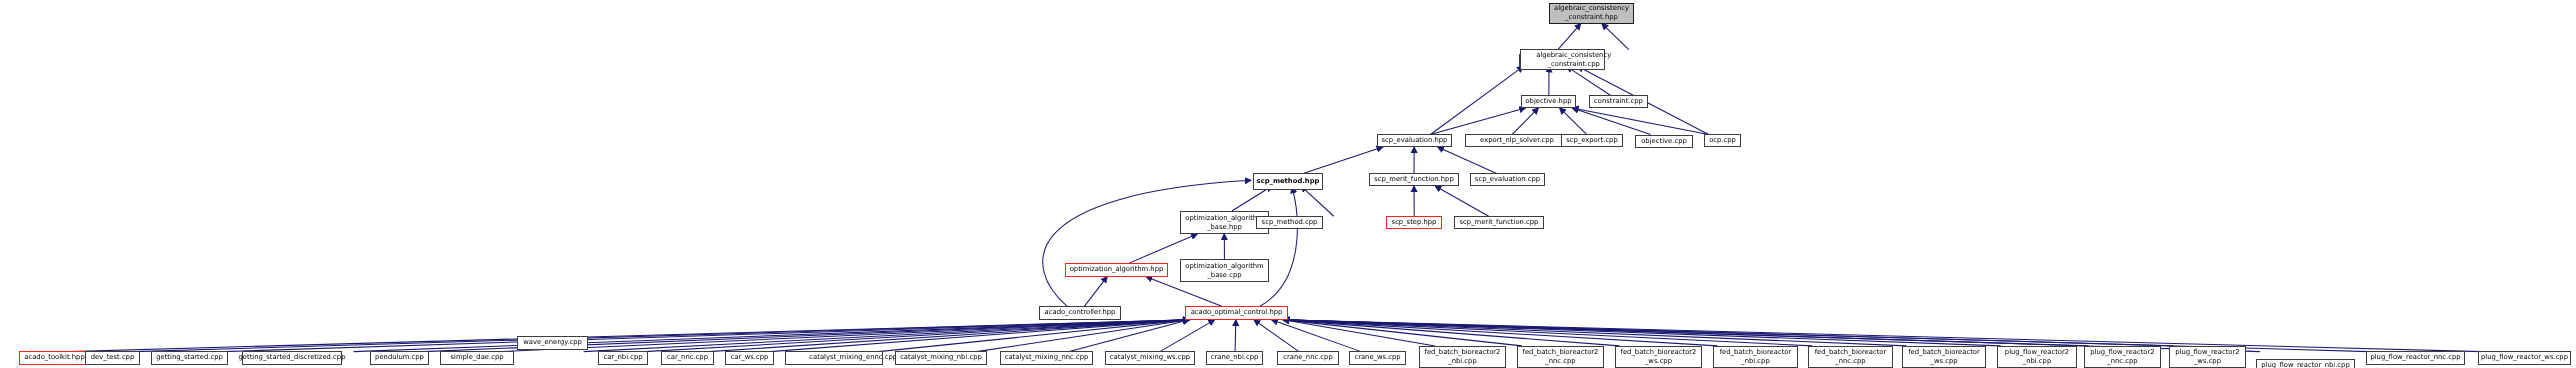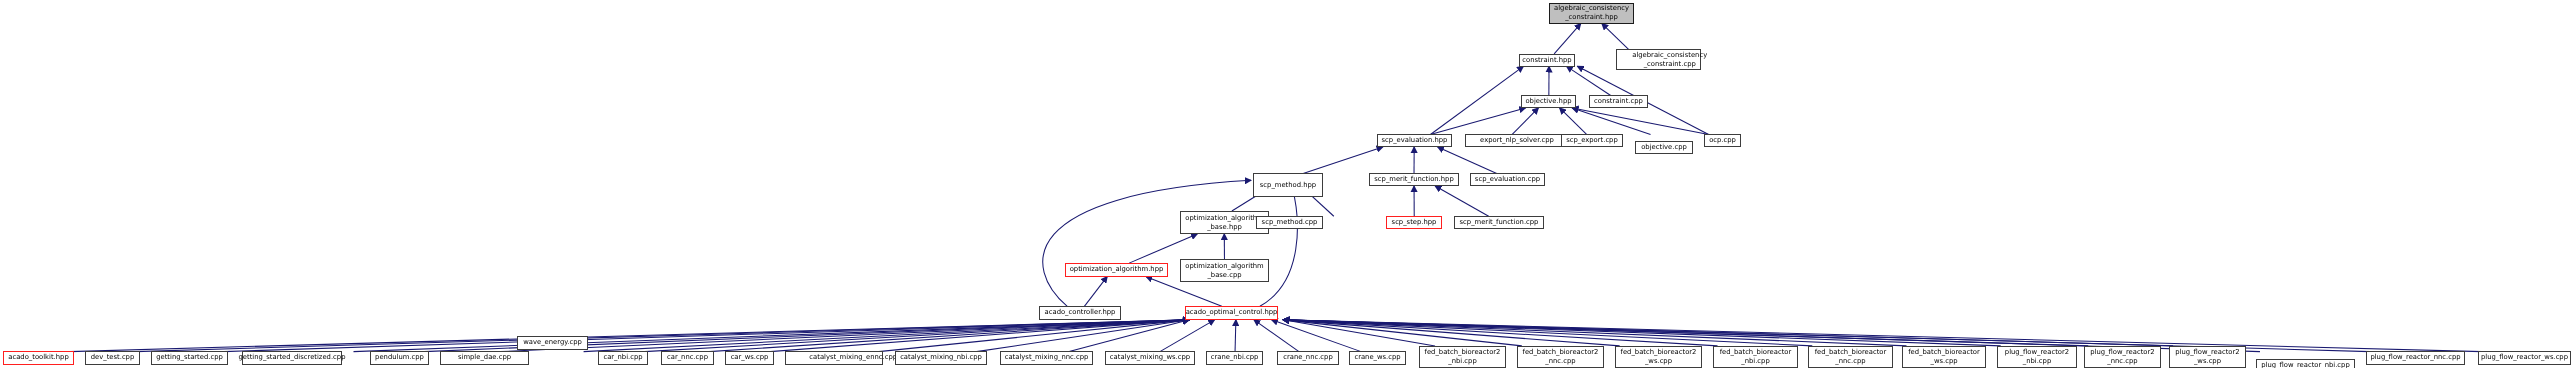--- a/index.html
+++ b/index.html
@@ -76,48 +76,48 @@
       <path d="M3843,664 L2465,614" class="edge" marker-end="url(#ah)"></path>
       <path d="M4011,664 L2465,614" class="edge" marker-end="url(#ah)"></path>
       <path d="M4174,664 L2465,614" class="edge" marker-end="url(#ah)"></path>
       <path d="M4341,675 L2465,614" class="edge" marker-end="url(#ah)"></path>
       <path d="M4552,675 L2465,614" class="edge" marker-end="url(#ah)"></path>
       <path d="M4767,675 L2465,614" class="edge" marker-end="url(#ah)"></path>
     </svg>
 <div class="node root" style="left: 1549px; top: 2.6px; width: 85px; height: 21px;">algebraic_consistency
 _constraint.hpp</div>
     <div class="node" style="left: 1519px; top: 54px; width: 56px; height: 12.5px;">constraint.hpp</div>
-    <div class="node" style="left: 1616px; top: 49px; width: 85px; height: 21px; padding-left: 24px;">algebraic_consistency
+    <div class="node" style="left: 1520px; top: 49px; width: 85px; height: 21px; padding-left: 24px;">algebraic_consistency
 _constraint.cpp</div>
     <div class="node" style="left: 1521px; top: 95px; width: 55px; height: 12.5px;">objective.hpp</div>
     <div class="node" style="left: 1589px; top: 95px; width: 59px; height: 12.5px;">constraint.cpp</div>
     <div class="node" style="left: 1377px; top: 134px; width: 75px; height: 12.5px;">scp_evaluation.hpp</div>
     <div class="node" style="left: 1465px; top: 134px; width: 104px; height: 12.5px;">export_nlp_solver.cpp</div>
     <div class="node" style="left: 1561px; top: 134px; width: 62px; height: 12.5px;">scp_export.cpp</div>
-    <div class="node" style="left: 1635px; top: 141px; width: 58px; height: 12.5px;">objective.cpp</div>
+    <div class="node" style="left: 1635px; top: 135px; width: 58px; height: 12.5px;">objective.cpp</div>
     <div class="node" style="left: 1704px; top: 134px; width: 37px; height: 12.5px;">ocp.cpp</div>
-    <div class="node" style="left: 1253px; top: 173px; width: 70px; height: 24px;">scp_method.hpp</div>
+    <div class="node" style="left: 1253px; top: 173px; width: 70px; height: 17px; font-weight: bold;">scp_method.hpp</div>
     <div class="node" style="left: 1369px; top: 173px; width: 90px; height: 12.5px;">scp_merit_function.hpp</div>
     <div class="node" style="left: 1470px; top: 173px; width: 75px; height: 12.5px;">scp_evaluation.cpp</div>
     <div class="node" style="left: 1180px; top: 211px; width: 89px; height: 23px;">optimization_algorithm
 _base.hpp</div>
     <div class="node" style="left: 1256px; top: 216px; width: 67px; height: 12.5px;">scp_method.cpp</div>
     <div class="node red" style="left: 1386px; top: 216px; width: 56px; height: 12.5px;">scp_step.hpp</div>
     <div class="node" style="left: 1454px; top: 216px; width: 90px; height: 12.5px;">scp_merit_function.cpp</div>
     <div class="node red" style="left: 1065px; top: 263px; width: 103px; height: 13.5px;">optimization_algorithm.hpp</div>
     <div class="node" style="left: 1180px; top: 259px; width: 89px; height: 23px;">optimization_algorithm
 _base.cpp</div>
     <div class="node" style="left: 1039px; top: 306px; width: 82px; height: 13.5px;">acado_controller.hpp</div>
-    <div class="node red" style="left: 1185px; top: 306px; width: 93px; height: 13.5px;">acado_optimal_control.hpp</div>
-    <div class="node red" style="left: 3px; top: 351px; width: 71px; height: 13.5px;">acado_toolkit.hpp</div>
+    <div class="node red" style="left: 1185px; top: 306px; width: 103px; height: 13.5px;">acado_optimal_control.hpp</div>
+    <div class="node red" style="left: 19px; top: 351px; width: 71px; height: 13.5px;">acado_toolkit.hpp</div>
     <div class="node" style="left: 85px; top: 351px; width: 55px; height: 13.5px;">dev_test.cpp</div>
     <div class="node" style="left: 151px; top: 351px; width: 77px; height: 13.5px;">getting_started.cpp</div>
     <div class="node" style="left: 242px; top: 351px; width: 100px; height: 13.5px;">getting_started_discretized.cpp</div>
     <div class="node" style="left: 370px; top: 351px; width: 59px; height: 13.5px;">pendulum.cpp</div>
-    <div class="node" style="left: 440px; top: 351px; width: 89px; height: 13.5px;">simple_dae.cpp</div>
+    <div class="node" style="left: 440px; top: 351px; width: 74px; height: 13.5px;">simple_dae.cpp</div>
     <div class="node" style="left: 517px; top: 336px; width: 71px; height: 13.5px;">wave_energy.cpp</div>
     <div class="node" style="left: 598px; top: 351px; width: 50px; height: 13.5px;">car_nbi.cpp</div>
     <div class="node" style="left: 661px; top: 351px; width: 53px; height: 13.5px;">car_nnc.cpp</div>
     <div class="node" style="left: 725px; top: 351px; width: 49px; height: 13.5px;">car_ws.cpp</div>
     <div class="node" style="left: 785px; top: 351px; width: 98px; height: 13.5px; padding-left: 40px;">catalyst_mixing_ennc.cpp</div>
     <div class="node" style="left: 895px; top: 351px; width: 92px; height: 13.5px;">catalyst_mixing_nbi.cpp</div>
     <div class="node" style="left: 1000px; top: 351px; width: 93px; height: 13.5px;">catalyst_mixing_nnc.cpp</div>
     <div class="node" style="left: 1105px; top: 351px; width: 90px; height: 13.5px;">catalyst_mixing_ws.cpp</div>
     <div class="node" style="left: 1206px; top: 351px; width: 57px; height: 13.5px;">crane_nbi.cpp</div>
     <div class="node" style="left: 1277px; top: 351px; width: 62px; height: 13.5px;">crane_nnc.cpp</div>

